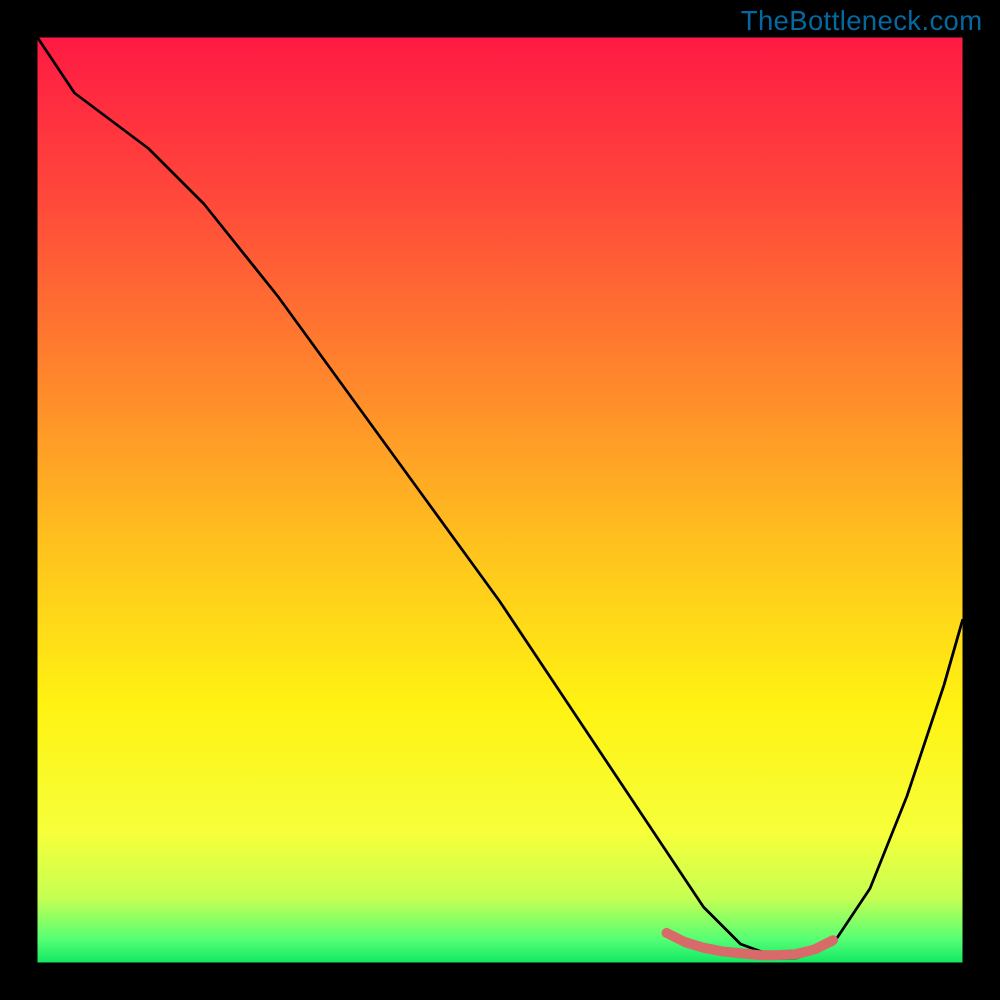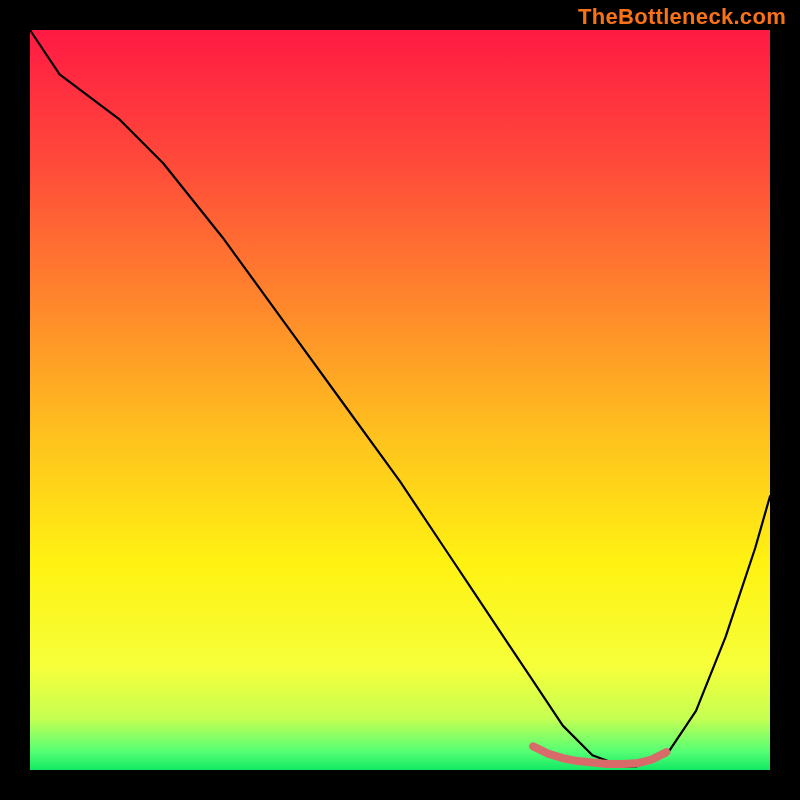--- a/index.html
+++ b/index.html
@@ -13,24 +13,24 @@
   .frame {
     position: relative;
     width: 800px;
     height: 800px;
     background: #000;
   }
   .watermark {
     position: absolute;
     top: 4px;
     right: 14px;
-    color: #f97316;
+    color: #0369a1;
     font-family: Arial, Helvetica, sans-serif;
     font-size: 22px;
-    font-weight: bold;
+    font-weight: normal;
     letter-spacing: 0.3px;
     z-index: 3;
   }
   svg.plot {
     position: absolute;
     left: 0;
     top: 0;
   }
 </style>
 </head>

